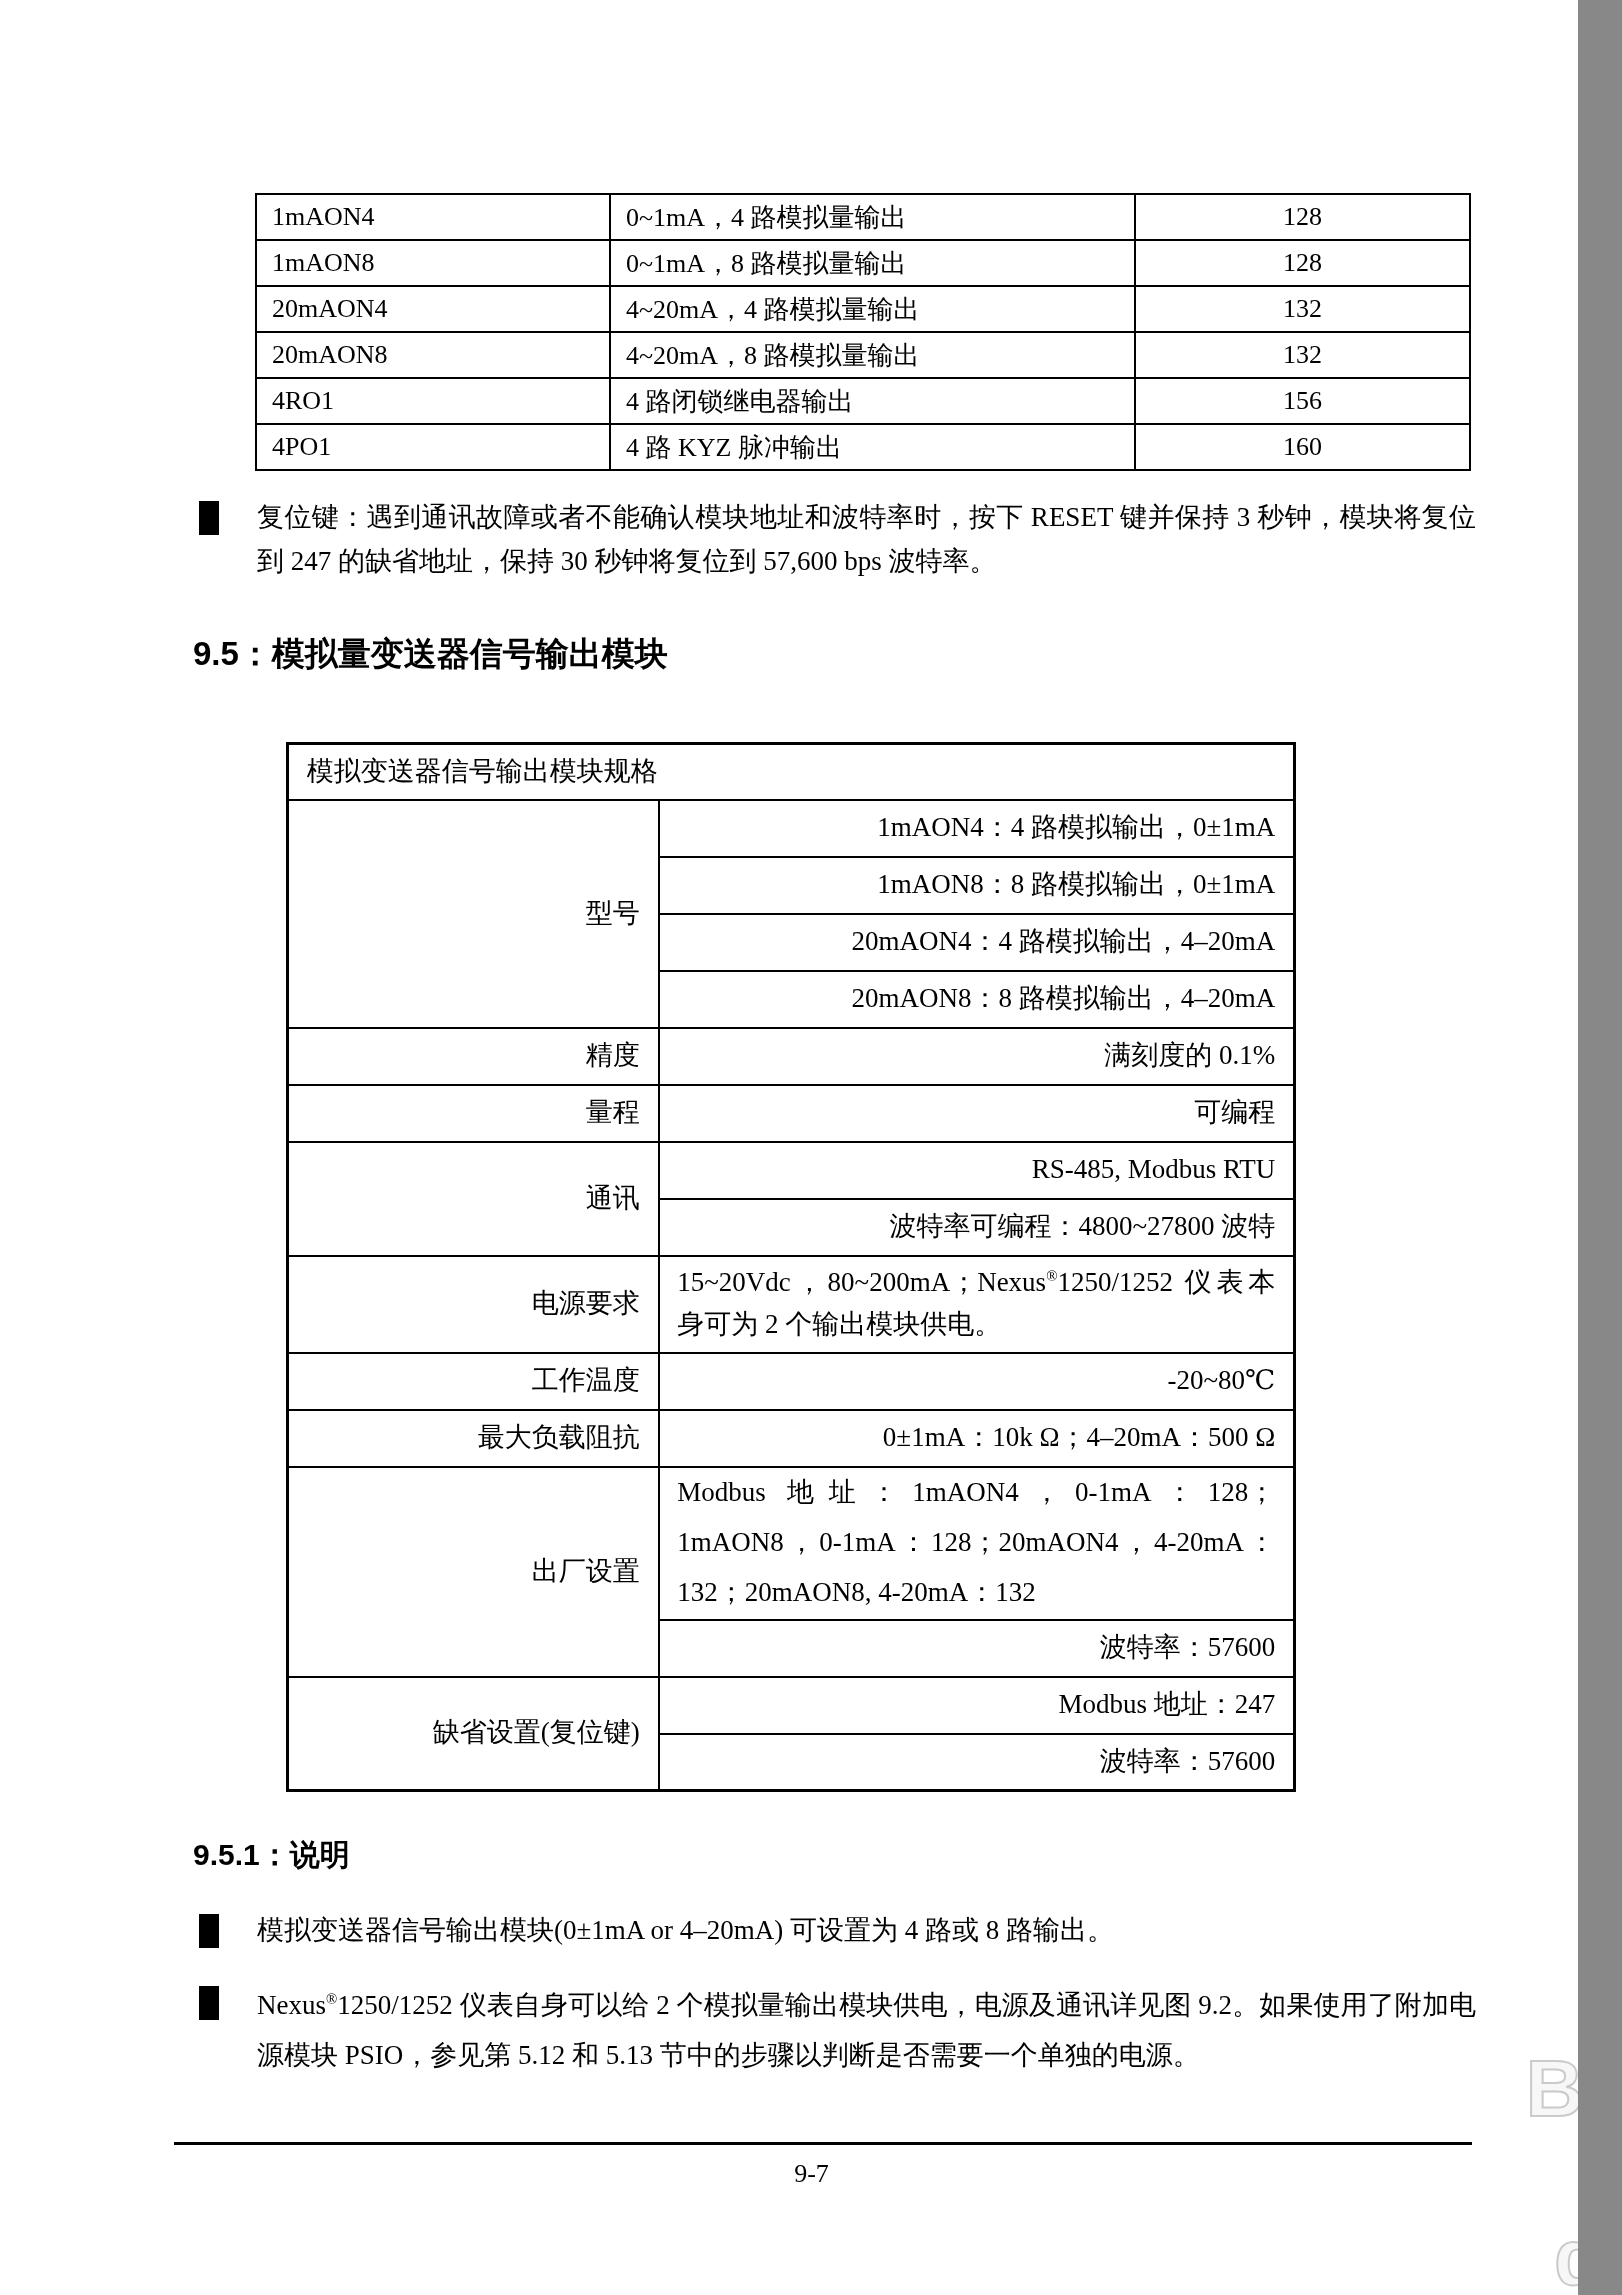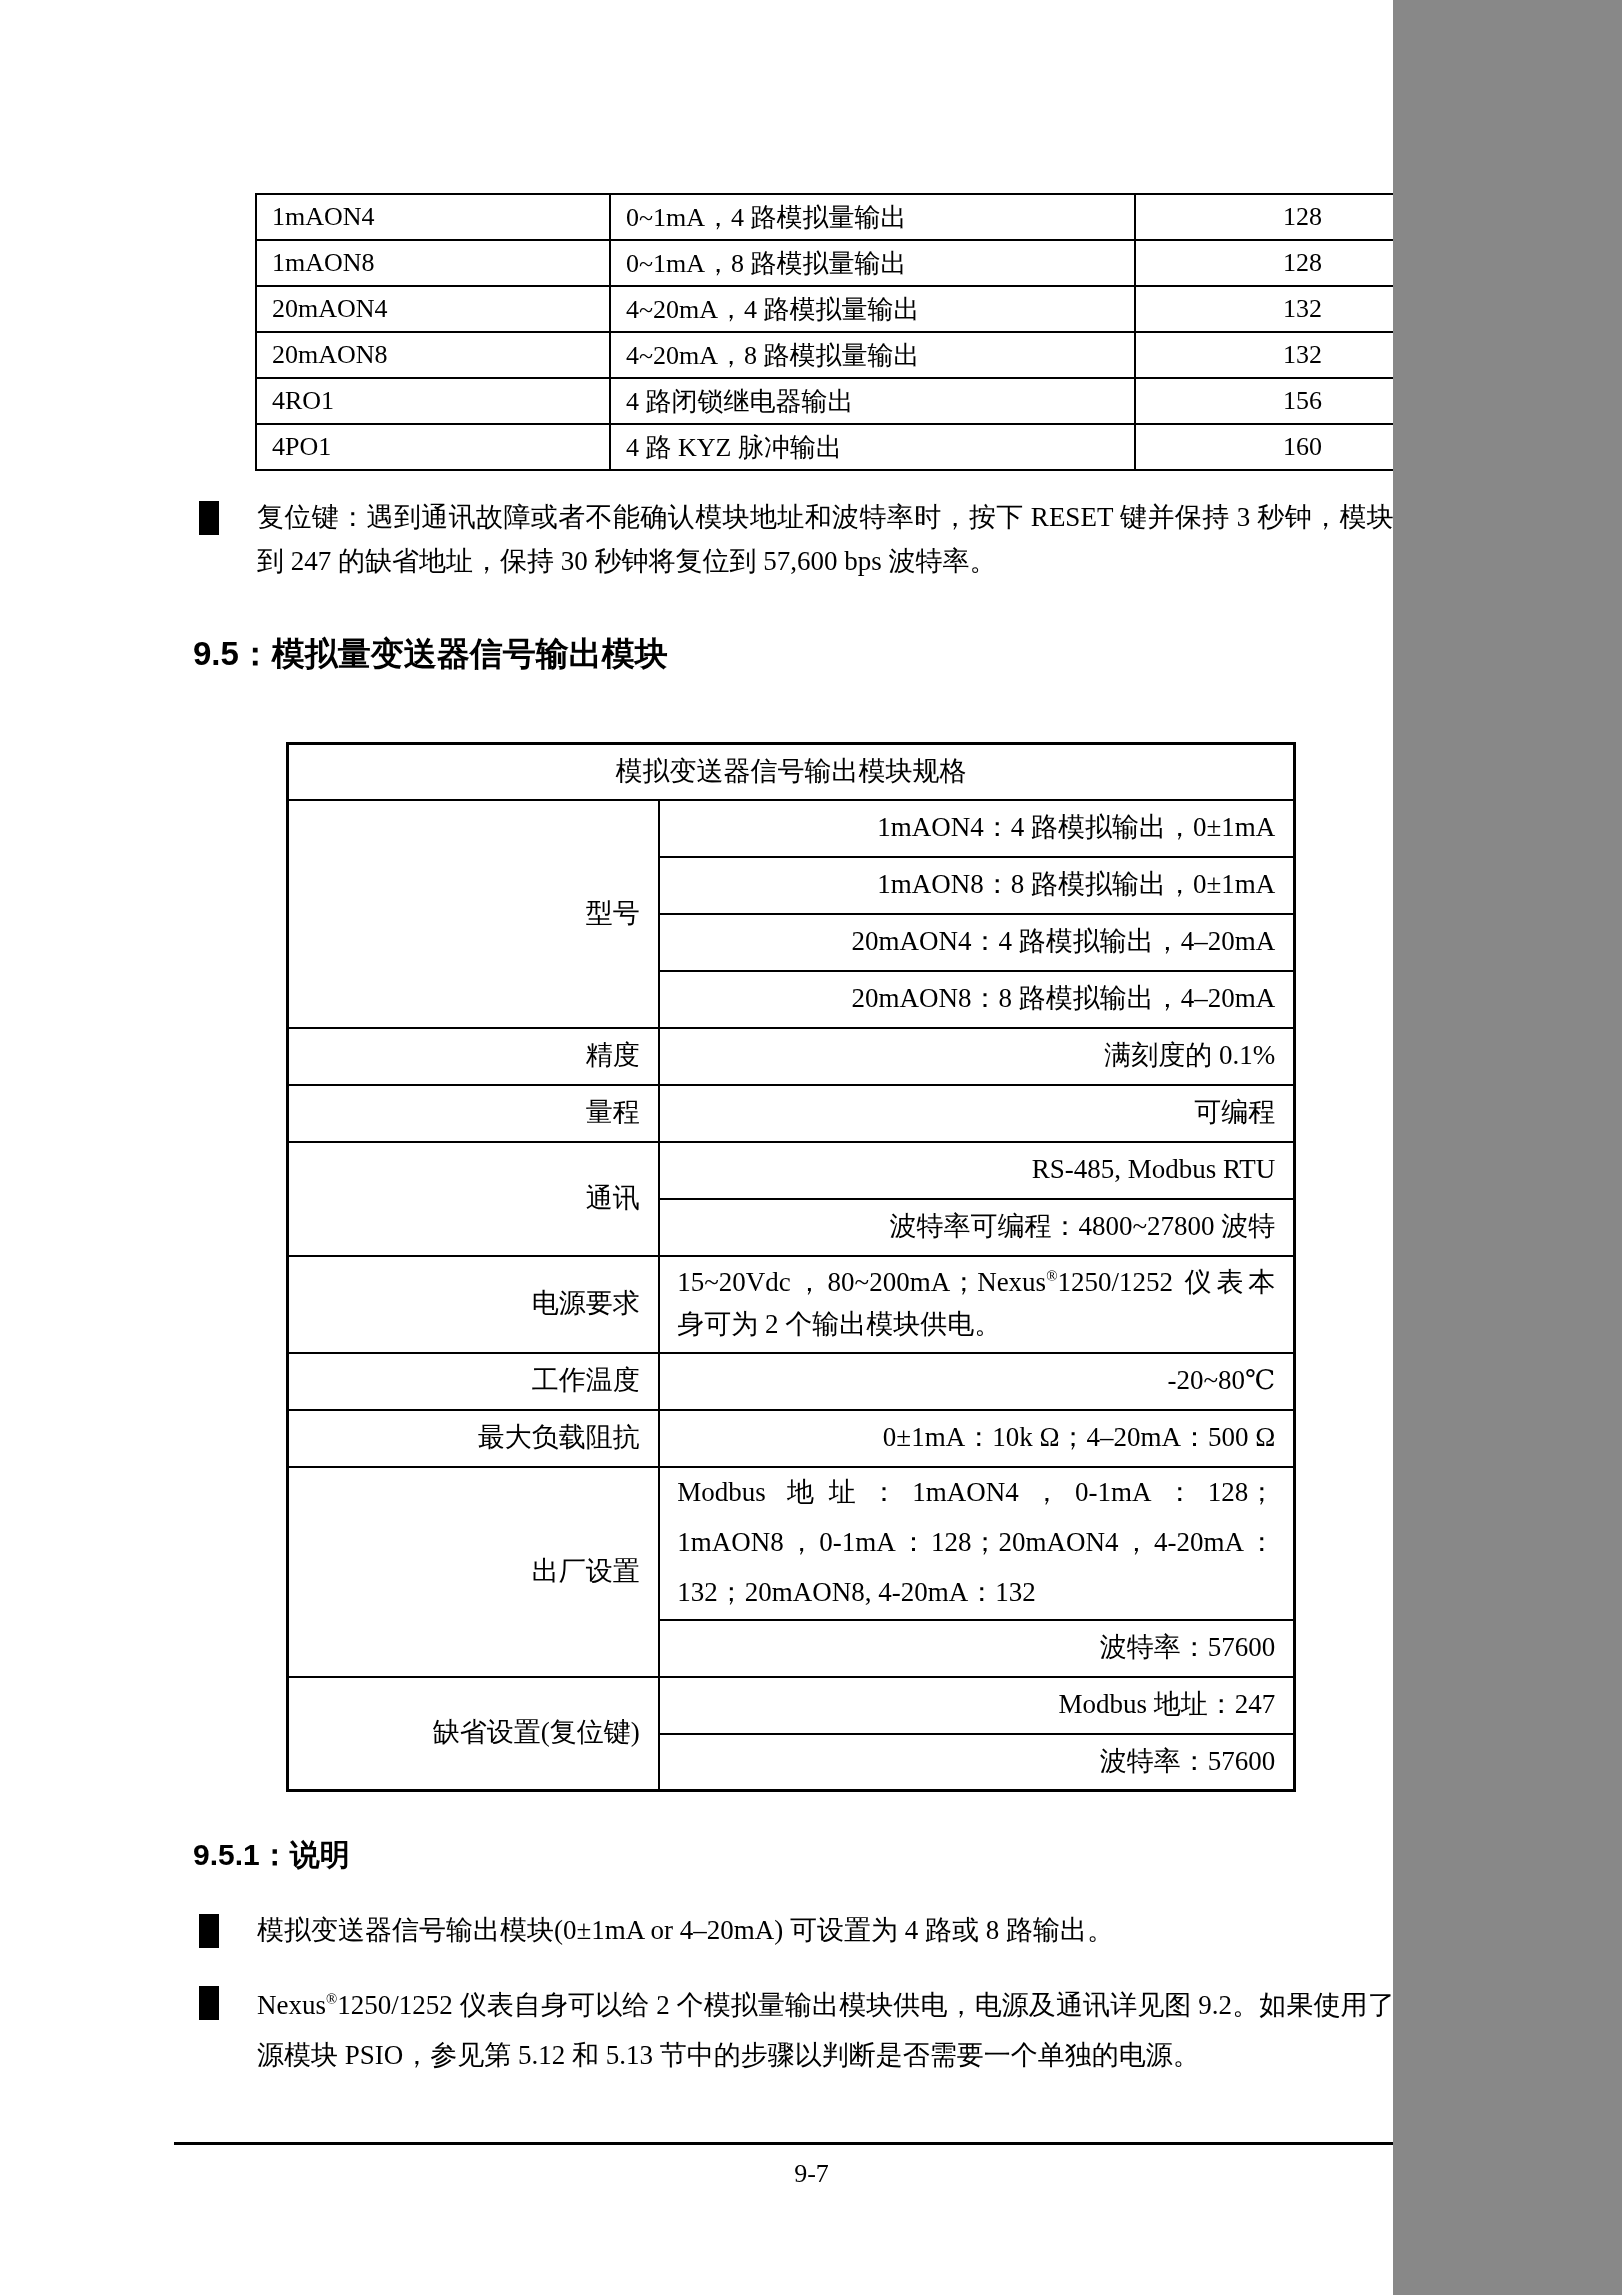--- a/index.html
+++ b/index.html
@@ -1,18 +1,18 @@
 <!DOCTYPE html>
 <html style="font-size:11px"><head>
 <meta charset="utf-8">
 <style>
   html,body{margin:0;padding:0;background:#888;}
   #page{
     position:relative;
-    width:1393px;height:2295px;
+    width:1578px;height:2295px;
     background:#ffffff;
     overflow:hidden;
     font-family:"Liberation Serif","DejaVu Serif",serif;
     color:#000;
   }
   .abs{position:absolute;}
 
   
   table.t1{
     border-collapse:collapse;
@@ -40,21 +40,21 @@
   }
   table.t2 td, table.t2 th{
     border:2.7px solid #000;
     font-size:27px;
     font-weight:normal;
     padding:0 17.7px;
     vertical-align:middle;
     line-height:1.55;
     overflow:hidden;
   }
-  table.t2 th{text-align:center;}
+  table.t2 th{text-align:left;}
   table.t2 td.lbl{text-align:right;}
   table.t2 td.val{text-align:right;}
   table.t2 td.just{text-align:justify;}
 
   
   .h1{
     font-family:"Liberation Sans","DejaVu Sans",sans-serif;
     font-weight:700;
     font-size:33px;
     white-space:nowrap;

